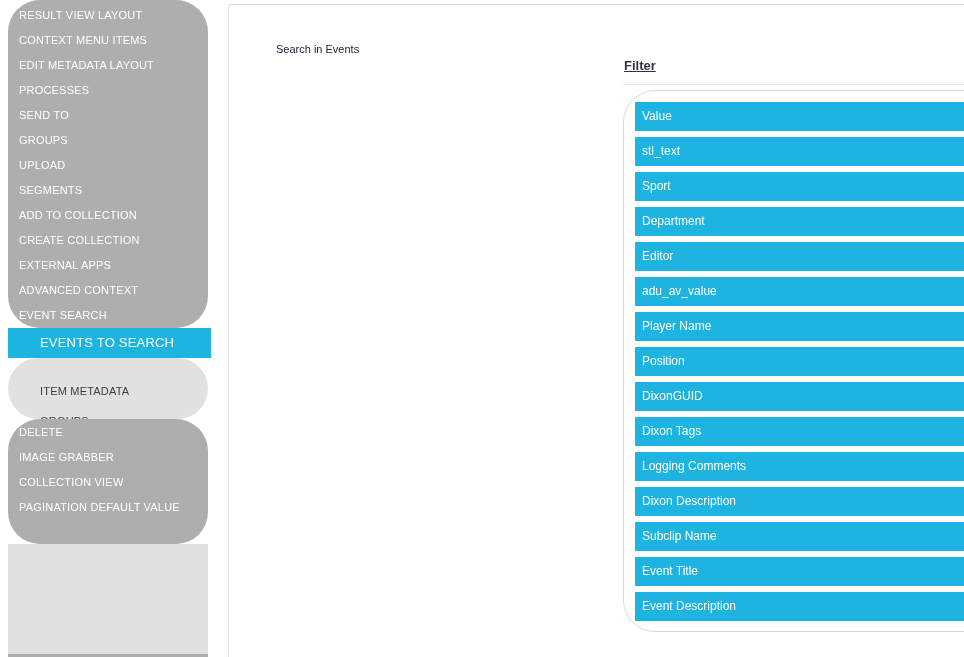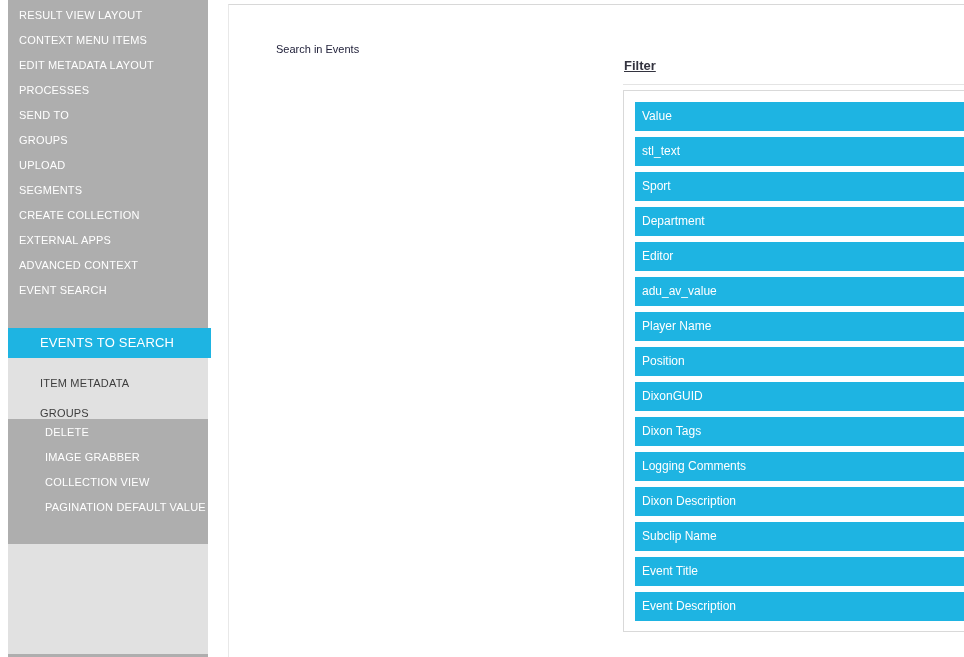--- a/index.html
+++ b/index.html
@@ -14,21 +14,21 @@
   
   .sidebar {
     position: absolute;
     left: 8px; top: 0;
     width: 200px; height: 657px;
   }
   .nav-group-dark {
     background: #aeaeae;
     padding-top: 3px;
   }
-  .nav-group-dark.second { padding-top: 1px; padding-left: 26px; }
+  .nav-group-dark.second { padding-top: 1px; }
   .nav-item {
     height: 25px;
     line-height: 25px;
     padding-left: 11px;
     color: #ffffff;
     font-size: 11px;
     letter-spacing: 0.2px;
     white-space: nowrap;
     cursor: pointer;
     list-style: none;
@@ -43,21 +43,21 @@
     color: #ffffff;
     font-size: 13px;
     letter-spacing: 0.2px;
     cursor: pointer;
   }
   .nav-group-sub {
     position: absolute;
     left: 0; top: 358px;
     width: 200px; height: 61px;
     background: #e1e1e1;
-    padding-top: 10px;
+    padding-top: 18px;
   }
   .nav-sub-item {
     height: 30px;
     line-height: 30px;
     padding-left: 32px;
     color: #3d3d3d;
     font-size: 11px;
     letter-spacing: 0.2px;
     white-space: nowrap;
     cursor: pointer;
@@ -122,37 +122,38 @@
     background: #1eb4e2;
     color: #ffffff;
     font-size: 12px;
     padding-left: 7px;
     white-space: nowrap;
     cursor: pointer;
     list-style: none;
   }
   .filter-field:last-child { margin-bottom: 0; }
 
-  ul { list-style: none; }
+  ul { list-style: none; border-radius: 32px; }
 </style>
 </head>
 <body>
 
 <div class="sidebar">
 
   <ul class="nav-group-dark first">
 
   <li class="nav-item">RESULT VIEW LAYOUT</li>
       <li class="nav-item">CONTEXT MENU ITEMS</li>
       <li class="nav-item">EDIT METADATA LAYOUT</li>
       <li class="nav-item">PROCESSES</li>
       <li class="nav-item">SEND TO</li>
       <li class="nav-item">GROUPS</li>
       <li class="nav-item">UPLOAD</li>
       <li class="nav-item">SEGMENTS</li>
+      <li class="nav-item">ADD TO COLLECTION</li>
       <li class="nav-item">CREATE COLLECTION</li>
       <li class="nav-item">EXTERNAL APPS</li>
       <li class="nav-item">ADVANCED CONTEXT</li>
       <li class="nav-item">EVENT SEARCH</li>
     </ul>
 
   <div class="nav-selected">EVENTS TO SEARCH</div>
 
   <ul class="nav-group-sub">
 

